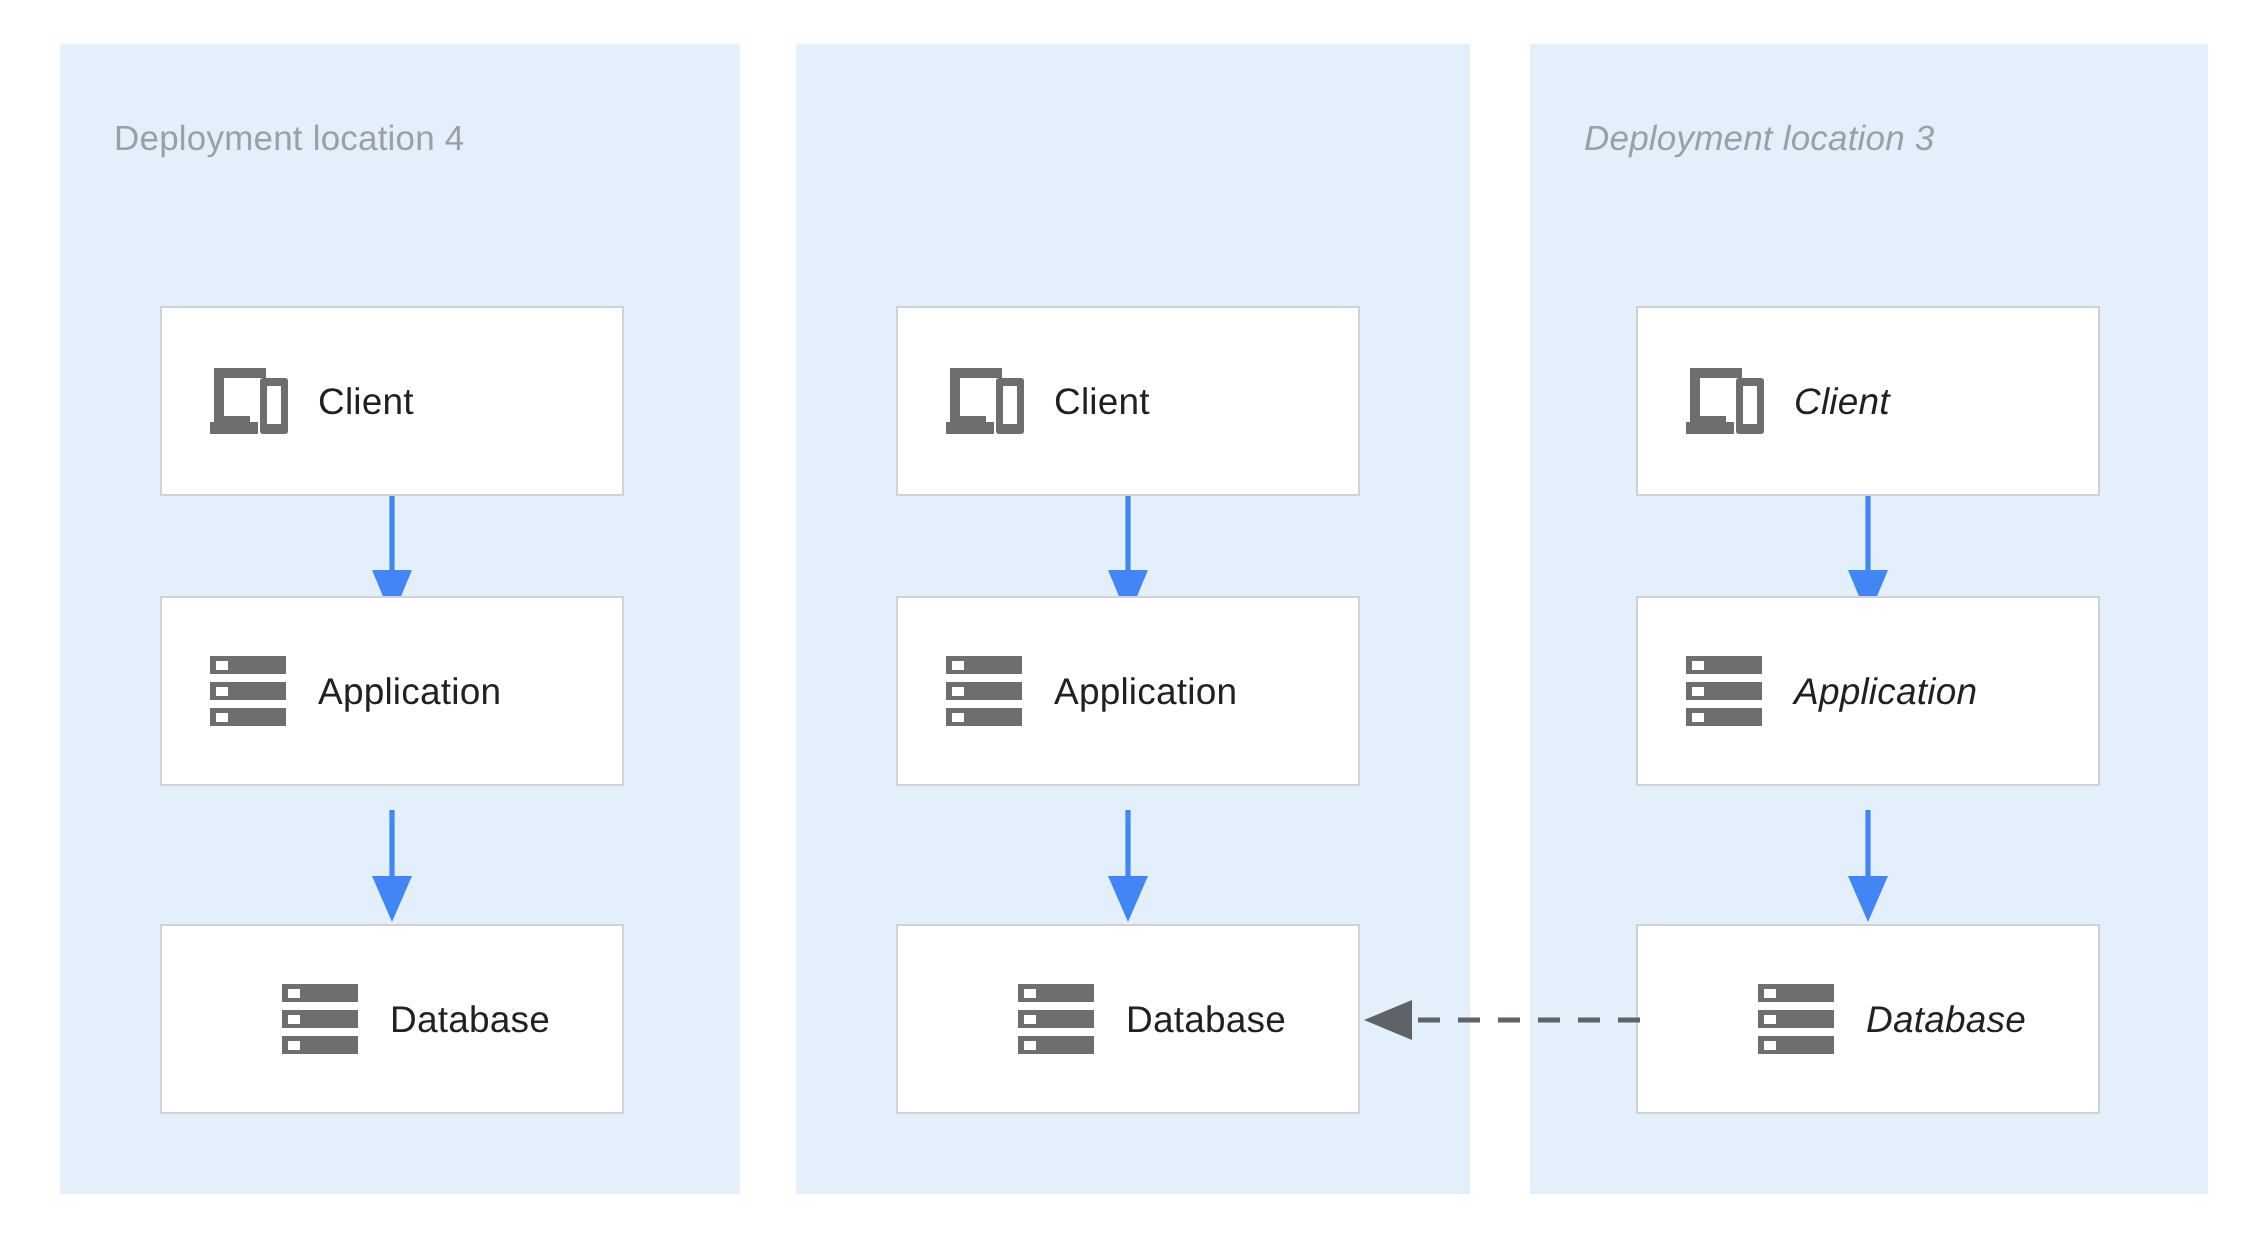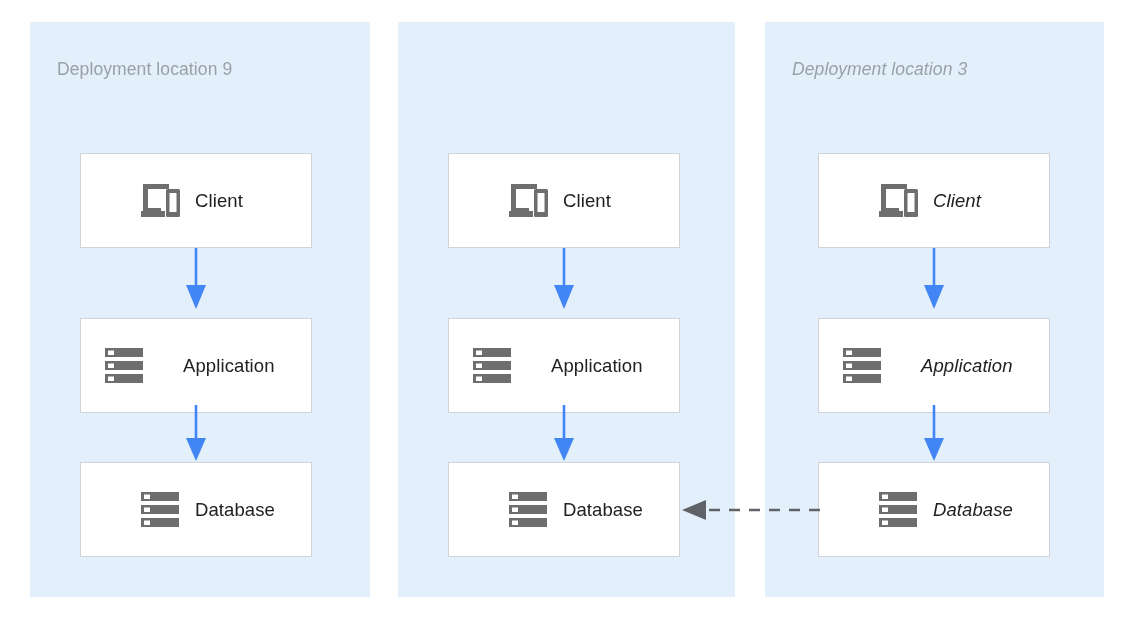--- a/index.html
+++ b/index.html
@@ -38,22 +38,22 @@
     position: absolute;
     width: 232px;
     height: 95px;
     left: 50px;
     background: #ffffff;
     border: 1px solid #cfd3d6;
     box-sizing: border-box;
     display: flex;
     align-items: center;
   }
-  .node.client    { top: 131px; padding-left: 36px; }
-  .node.app       { top: 296px; gap: 24px; }
+  .node.client    { top: 131px; }
+  .node.app       { top: 276px; }
   .node.db        { top: 440px; justify-content: center; }
 
   .node-icon {
     flex: 0 0 auto;
     width: 46px;
     height: 46px;
     margin-left: 22px;
     margin-right: 10px;
     display: flex;
     align-items: center;
@@ -85,21 +85,21 @@
     height: 32px;
   }
   #cross-link svg { display: block; }
 </style>
 </head>
 <body>
 
 <div id="canvas">
 
   <div class="panel" style="left:30px; width:340px;">
-    <div class="panel-title">Deployment location 9</div>
+    <div class="panel-title">Deployment location 4</div>
 
     <div class="node client">
       <span class="node-icon">
         <svg width="44" height="40" viewBox="0 0 44 40" aria-hidden="true">
           <path fill="#6e6e6e" d="M3 3 h26 v5 H8 v19 h13 v5 H3 Z"></path>
           <rect x="1" y="30" width="24" height="6" fill="#6e6e6e"></rect>
           <rect x="26" y="8" width="14" height="28" rx="1.5" fill="#6e6e6e"></rect>
           <rect x="29.5" y="12" width="7" height="19" fill="#ffffff"></rect>
         </svg>
       </span>

